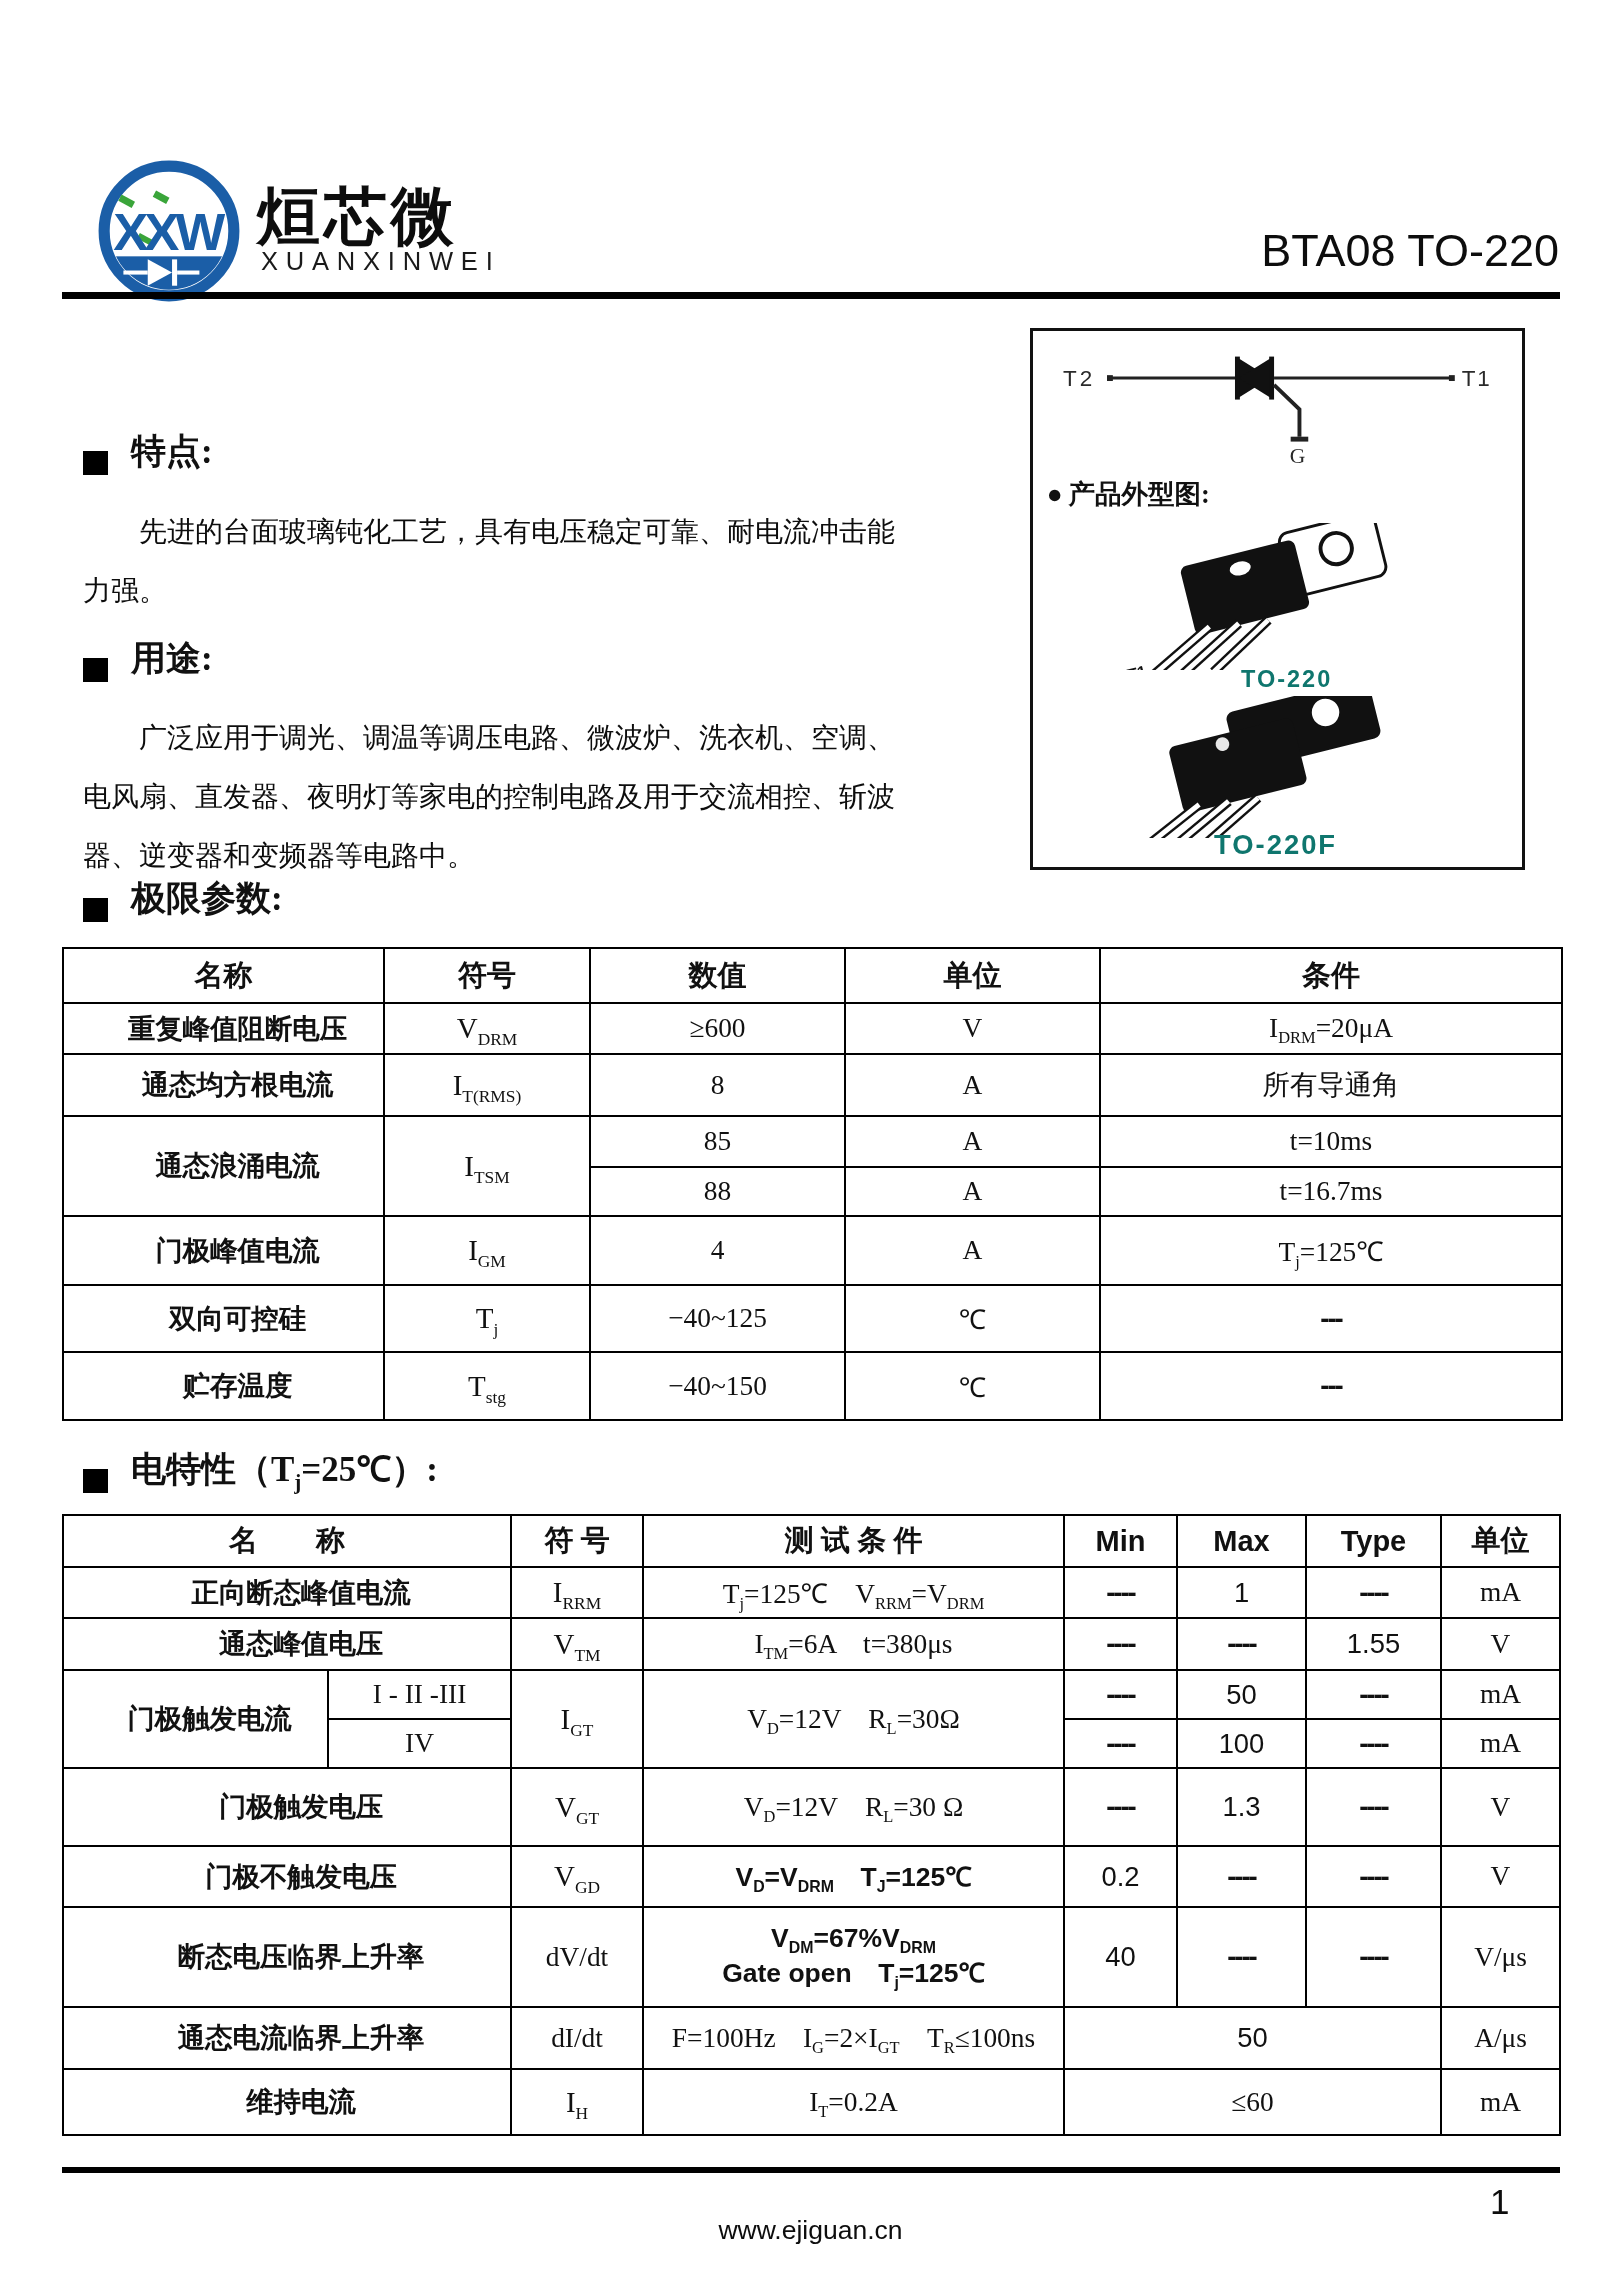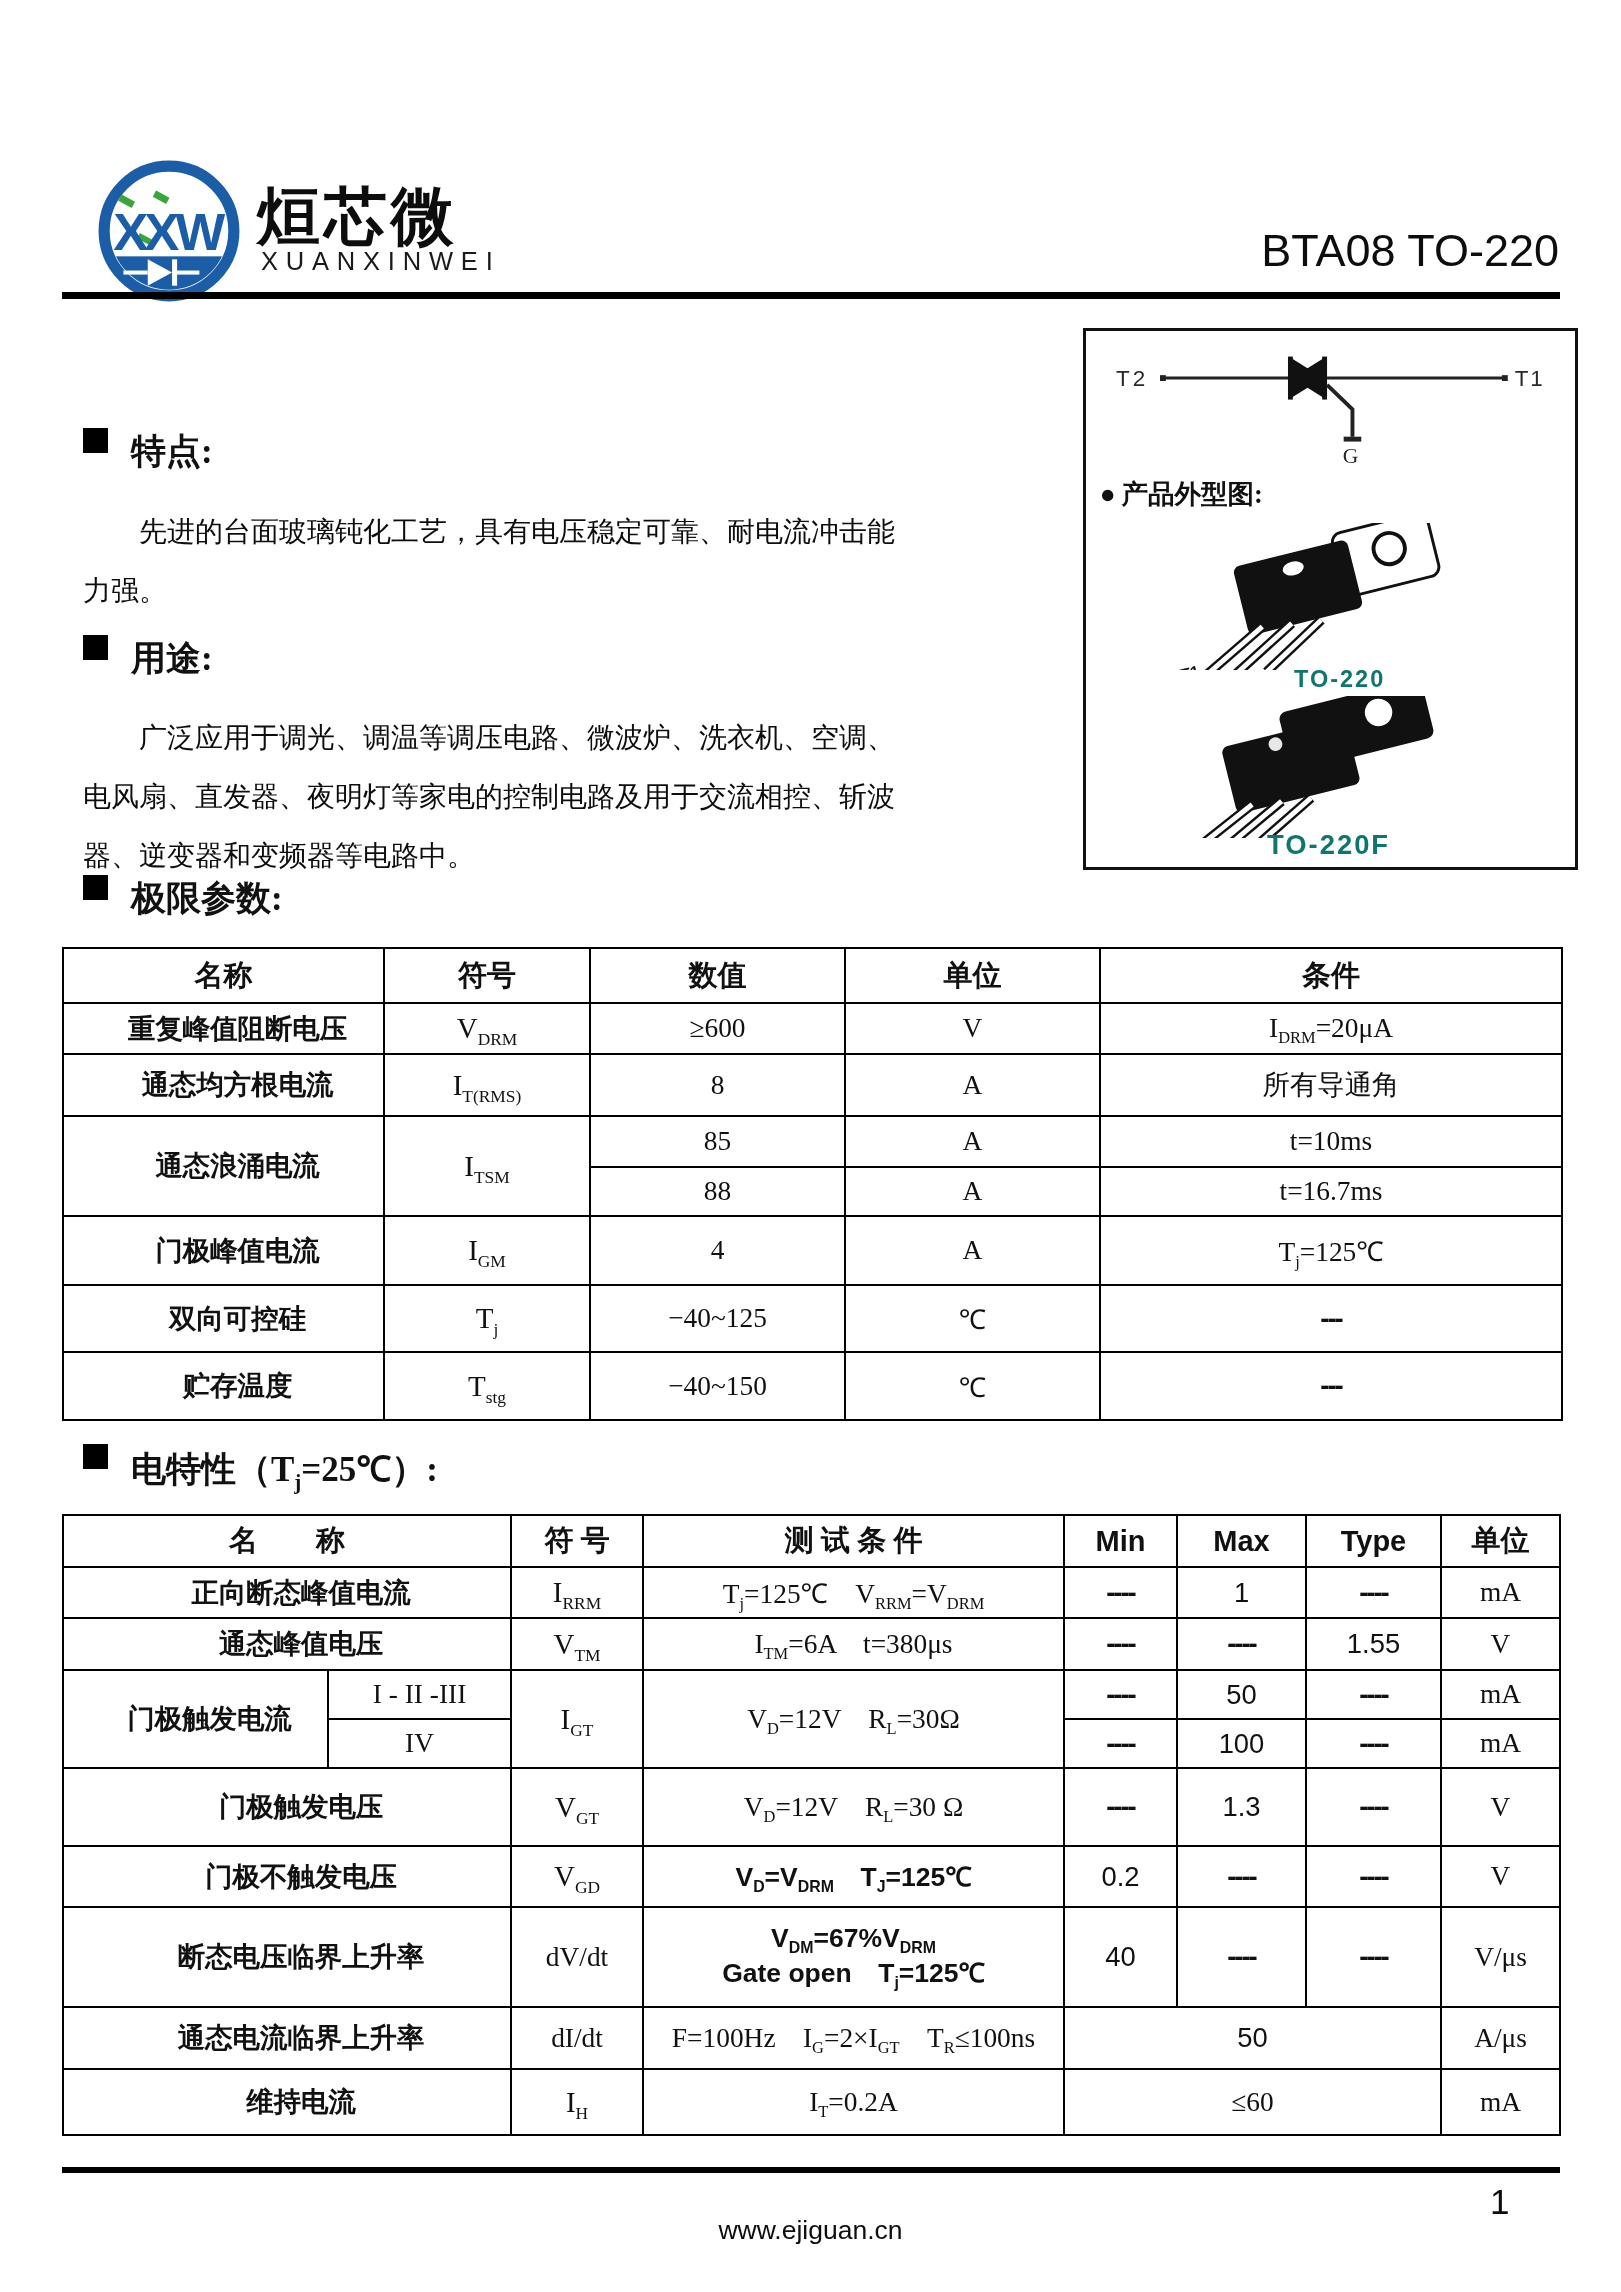--- a/index.html
+++ b/index.html
@@ -7,26 +7,26 @@
         font-family:"Liberation Serif",serif;color:#111;}
   .abs{position:absolute;}
   sub{font-size:.60em;line-height:0;}
   
   .brand-cn{left:257px;top:174px;font-size:63px;font-weight:bold;font-family:"Liberation Sans",sans-serif;letter-spacing:3.9px;color:#0d0d0d;}
   .brand-en{left:261px;top:247px;font-size:25.5px;font-family:"Liberation Sans",sans-serif;letter-spacing:7.8px;color:#1a1a1a;}
   .part-title{right:62px;top:225px;font-size:45px;font-family:"Liberation Sans",sans-serif;color:#0d0d0d;}
   .hrule{left:62px;top:292px;width:1498px;height:6.9px;background:#000;}
   .doc-title{left:83px;top:314px;font-size:41px;font-weight:bold;}
   
-  .sect{display:flex;align-items:flex-start;gap:23.5px;font-size:35px;font-weight:bold;}
+  .sect{display:flex;align-items:flex-end;gap:23.5px;font-size:35px;font-weight:bold;}
   .sq{width:24.5px;height:24.5px;background:#000;display:inline-block;}
   .para{left:83px;width:951px;font-size:28px;line-height:59px;color:#0d0d0d;}
   .indent{text-indent:2em;}
   
-  .figbox{left:1083px;top:328px;width:495px;height:542px;border:3.9px solid #111;box-sizing:border-box;}
+  .figbox{left:1030px;top:328px;width:495px;height:542px;border:3.9px solid #111;box-sizing:border-box;}
   .outline-row{position:absolute;left:13.7px;top:145px;font-size:26.5px;font-weight:bold;display:flex;align-items:center;gap:5.9px;}
   .pkg-caption{position:absolute;font-size:23.5px;font-weight:bold;font-family:"Liberation Sans",sans-serif;letter-spacing:2px;color:#0f766e;}
   
   table{border-collapse:collapse;table-layout:fixed;position:absolute;background:#fff;}
   td{border:2px solid #000;text-align:center;font-size:27.4px;padding:0 3.9px;overflow:hidden;}
   table{border:2.9px solid #000;}
   td.ln{text-align:center;padding-left:32px;font-weight:bold;}
   td.hd{font-size:29px;font-weight:bold;}
   .minmax{font-family:"Liberation Sans",sans-serif;font-weight:bold;font-size:29px;margin-top:29px;}
   .num{font-family:"Liberation Sans",sans-serif;font-size:27.4px;}

